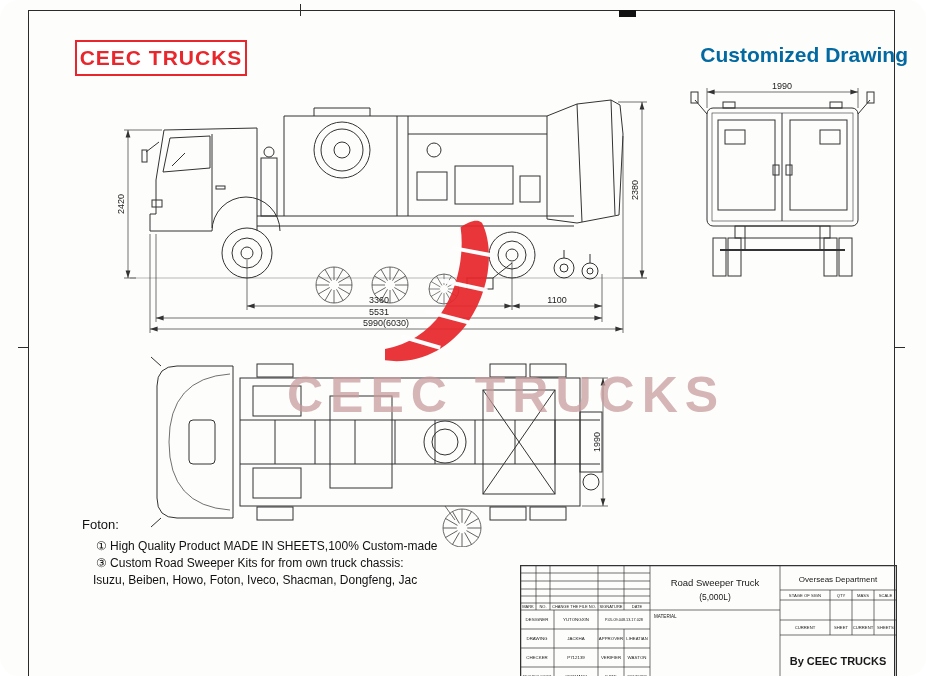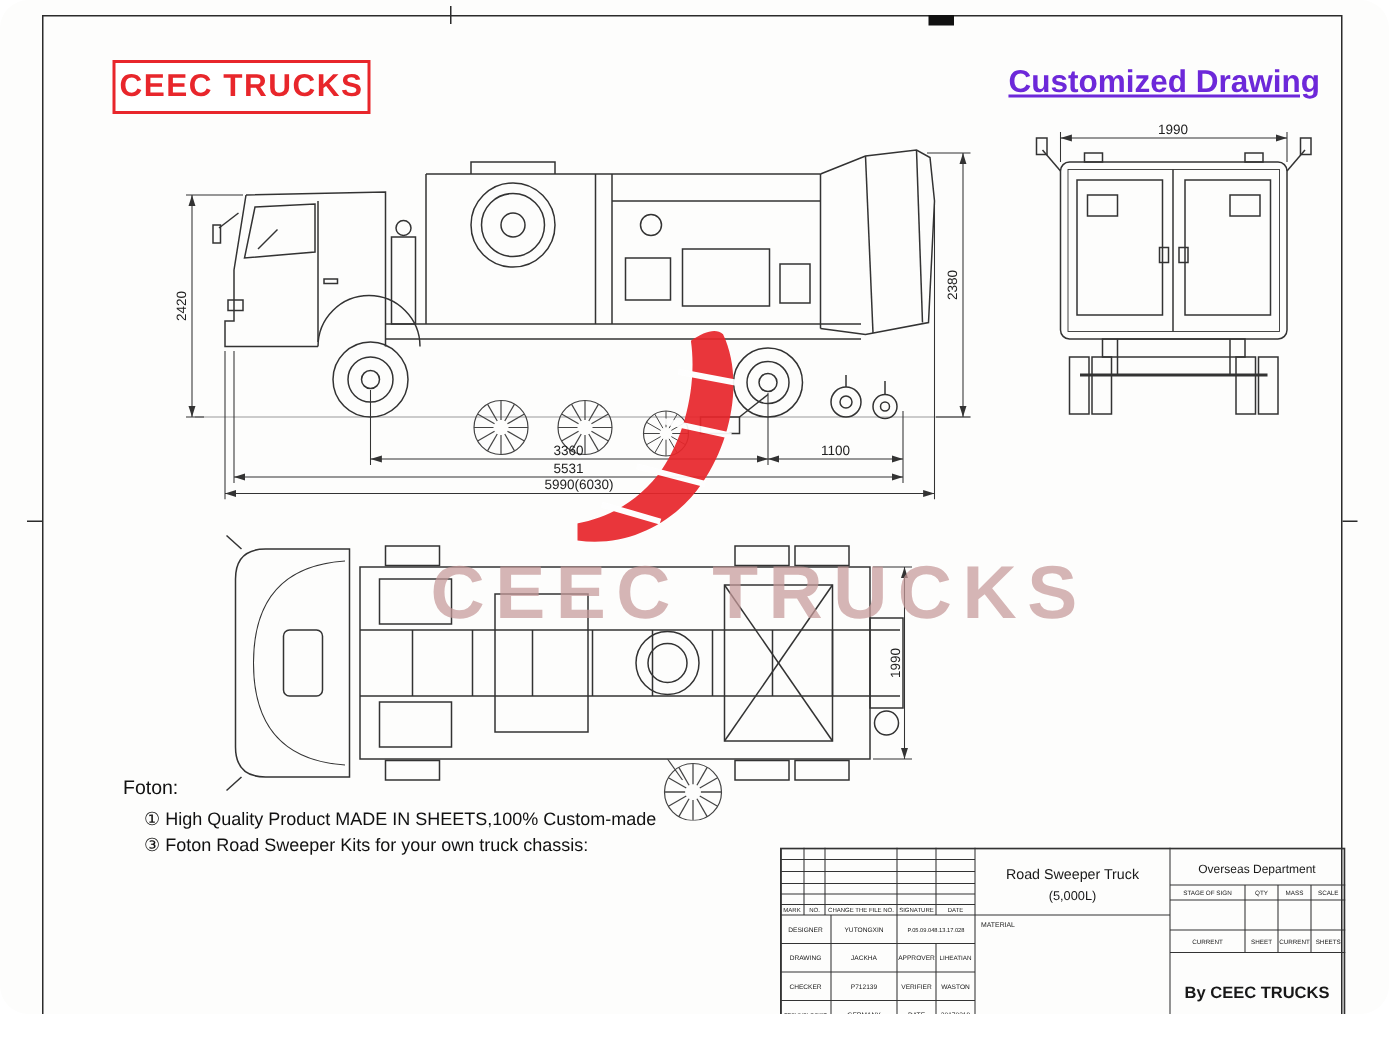--- a/index.html
+++ b/index.html
@@ -5,21 +5,21 @@
   html,body { margin:0; padding:0; background:#ffffff; }
   .page {
     position:relative; width:926px; height:676px; background:#fdfdfc;
     font-family:"Liberation Sans", sans-serif; overflow:hidden; color:#111;border-radius:19px;
   }
   .frame { position:absolute; left:28px; top:10px; width:867px; height:675px; border:1.3px solid #2b2b2b; box-sizing:border-box; }
   .tick { position:absolute; background:#2b2b2b; }
   .mark-rect { position:absolute; left:619px; top:10px; width:17px; height:7px; background:#111; }
   .logo-box { position:absolute; left:75px; top:40px; width:168px; height:32px; border:2px solid #e8262b; display:flex; align-items:center; justify-content:center; background:#fff; }
   .logo-text { color:#e8262b; font-weight:bold; font-size:21px; letter-spacing:1px; }
-  .title { position:absolute; top:43px; right:46px; font-size:21px; font-weight:bold; color:#6d28d9;text-decoration:underline; }
+  .title { position:absolute; top:43px; right:18px; font-size:21px; font-weight:bold; color:#0369a1; }
   .drawing { position:absolute; }
   .side-view { left:112px; top:88px; }
   .rear-view { left:685px; top:80px; }
   .plan-view { left:145px; top:352px; }
   .title-block { left:520px; top:565px; }
   .wm-swoosh { position:absolute; left:385px; top:212px; z-index:6; opacity:0.92; }
   .wm-text {
     position:absolute; left:287px; top:366px; z-index:6; white-space:nowrap;
     font-size:50px; font-weight:bold; letter-spacing:7px; color:#c79a9a; opacity:0.72;
   }
@@ -271,21 +271,22 @@
         <path d="M42,104 L88,98"></path>
           <path d="M30,136 L70,132"></path>
       </g>
     </g>
   </svg>
   <div class="wm-text">CEEC TRUCKS</div>
 
   <div class="notes">
     <div class="notes-heading">Foton:</div>
     <div class="note-item">① High Quality Product MADE IN SHEETS,100% Custom-made</div>
-    <div class="note-item">③ Foton Road Sweeper Kits for your own truck chassis:</div>
+    <div class="note-item">③ Custom Road Sweeper Kits for from own truck chassis:</div>
+    <div class="note-item brands">Isuzu, Beiben, Howo, Foton, Iveco, Shacman, Dongfeng, Jac</div>
   </div>
 
   <svg class="drawing title-block" width="377" height="121" viewBox="0 0 377 121">
     <g stroke="#333" fill="none">
       <rect x="0.6" y="0.6" width="375.8" height="119.8" stroke-width="1.3"></rect>
       <g stroke-width="0.7">
         <line x1="130" y1="0" x2="130" y2="121"></line>
           <line x1="260" y1="0" x2="260" y2="121"></line>
 
         <line x1="0" y1="8" x2="130" y2="8"></line>

